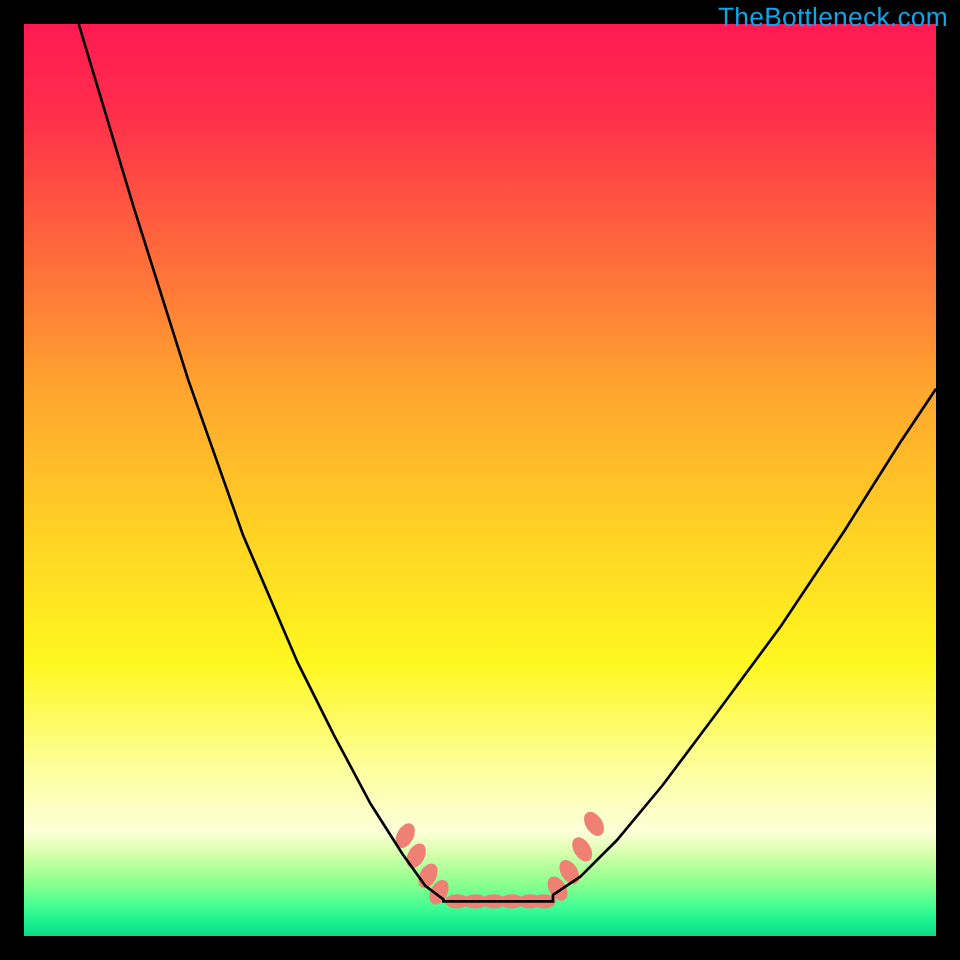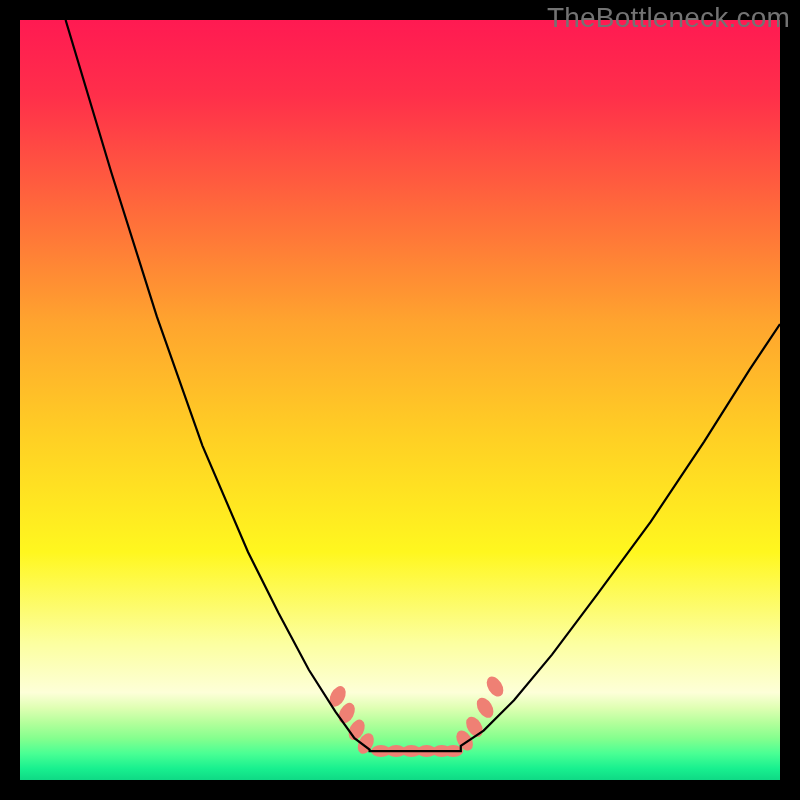--- a/index.html
+++ b/index.html
@@ -38,22 +38,22 @@
     position: absolute;
     left: 0;
     top: 0;
     width: 100%;
     height: 100%;
   }
   .watermark {
     position: absolute;
     top: 2px;
     right: 10px;
-    color: #737373;
-    font-size: 28px;
+    color: #0ea5e9;
+    font-size: 22px;
     font-weight: 500;
     letter-spacing: 0.2px;
     user-select: none;
   }
 </style>
 </head>
 <body>
 
 <div class="frame">
 

